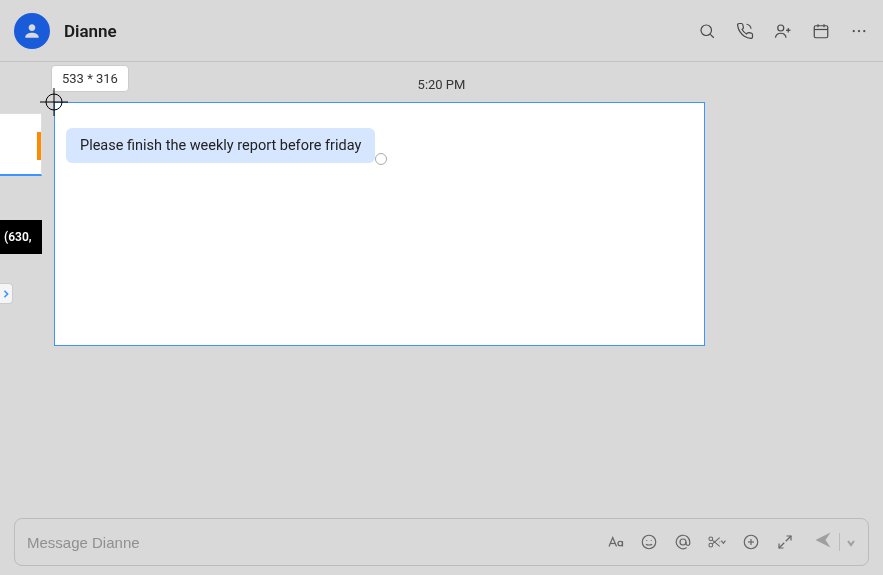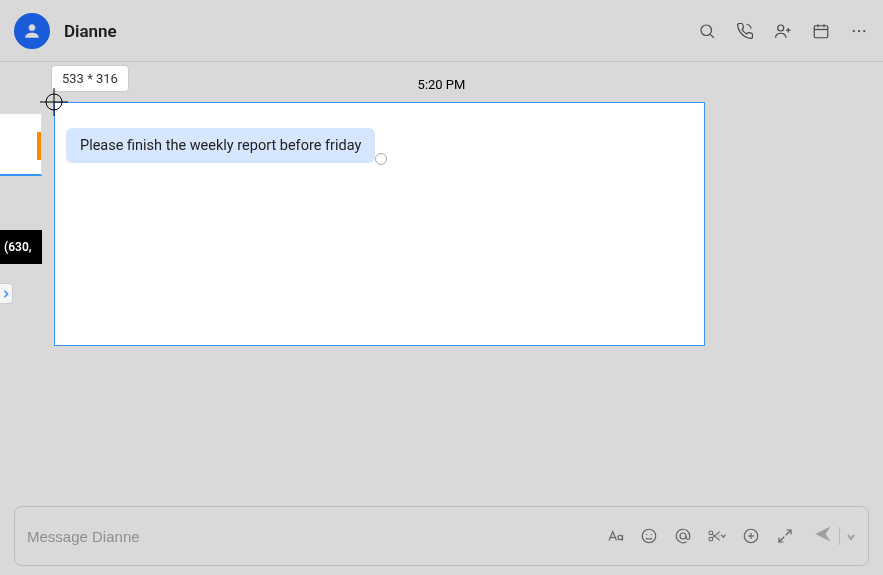--- a/index.html
+++ b/index.html
@@ -63,21 +63,21 @@
     
     .body-area {
       position: absolute;
       top: 62px; left: 0; right: 0; bottom: 0;
       background: #ffffff;
       z-index: 1;
     }
     .timestamp {
       text-align: center;
       font-size: 13px;
-      color: #000000;
+      color: #404040;
       padding-top: 15px;
     }
 
     
     .selection-rect {
       position: absolute;
       left: 54px;
       top: 102px;
       width: 651px;
       height: 244px;
@@ -143,21 +143,21 @@
       z-index: 11;
     }
     .left-panel-top .stripe {
       position: absolute;
       right: 0; top: 18px;
       width: 4px; height: 28px;
       background: #ff8a00;
     }
     .left-panel-mid {
       position: absolute;
-      left: 0; top: 230px;
+      left: 0; top: 220px;
       width: 42px; height: 34px;
       background: #000000;
       color: #ffffff;
       font-size: 12px;
       font-weight: 600;
       display: flex;
       align-items: center;
       padding-left: 4px;
       z-index: 11;
     }
@@ -172,21 +172,21 @@
       display: flex; align-items: center; justify-content: center;
       z-index: 11;
     }
     .left-panel-btn svg { width: 8px; height: 10px; stroke: #3a95ff; fill: none; stroke-width: 2; }
 
     
     .composer {
       position: absolute;
       left: 14px; right: 14px;
       bottom: 9px;
-      height: 60px;
+      height: 48px;
       background: #ffffff;
       border: 1px solid #ddd;
       border-radius: 8px;
       display: flex;
       align-items: center;
       padding: 0 12px;
       z-index: 1;
     }
     .composer input {
       flex: 1;

